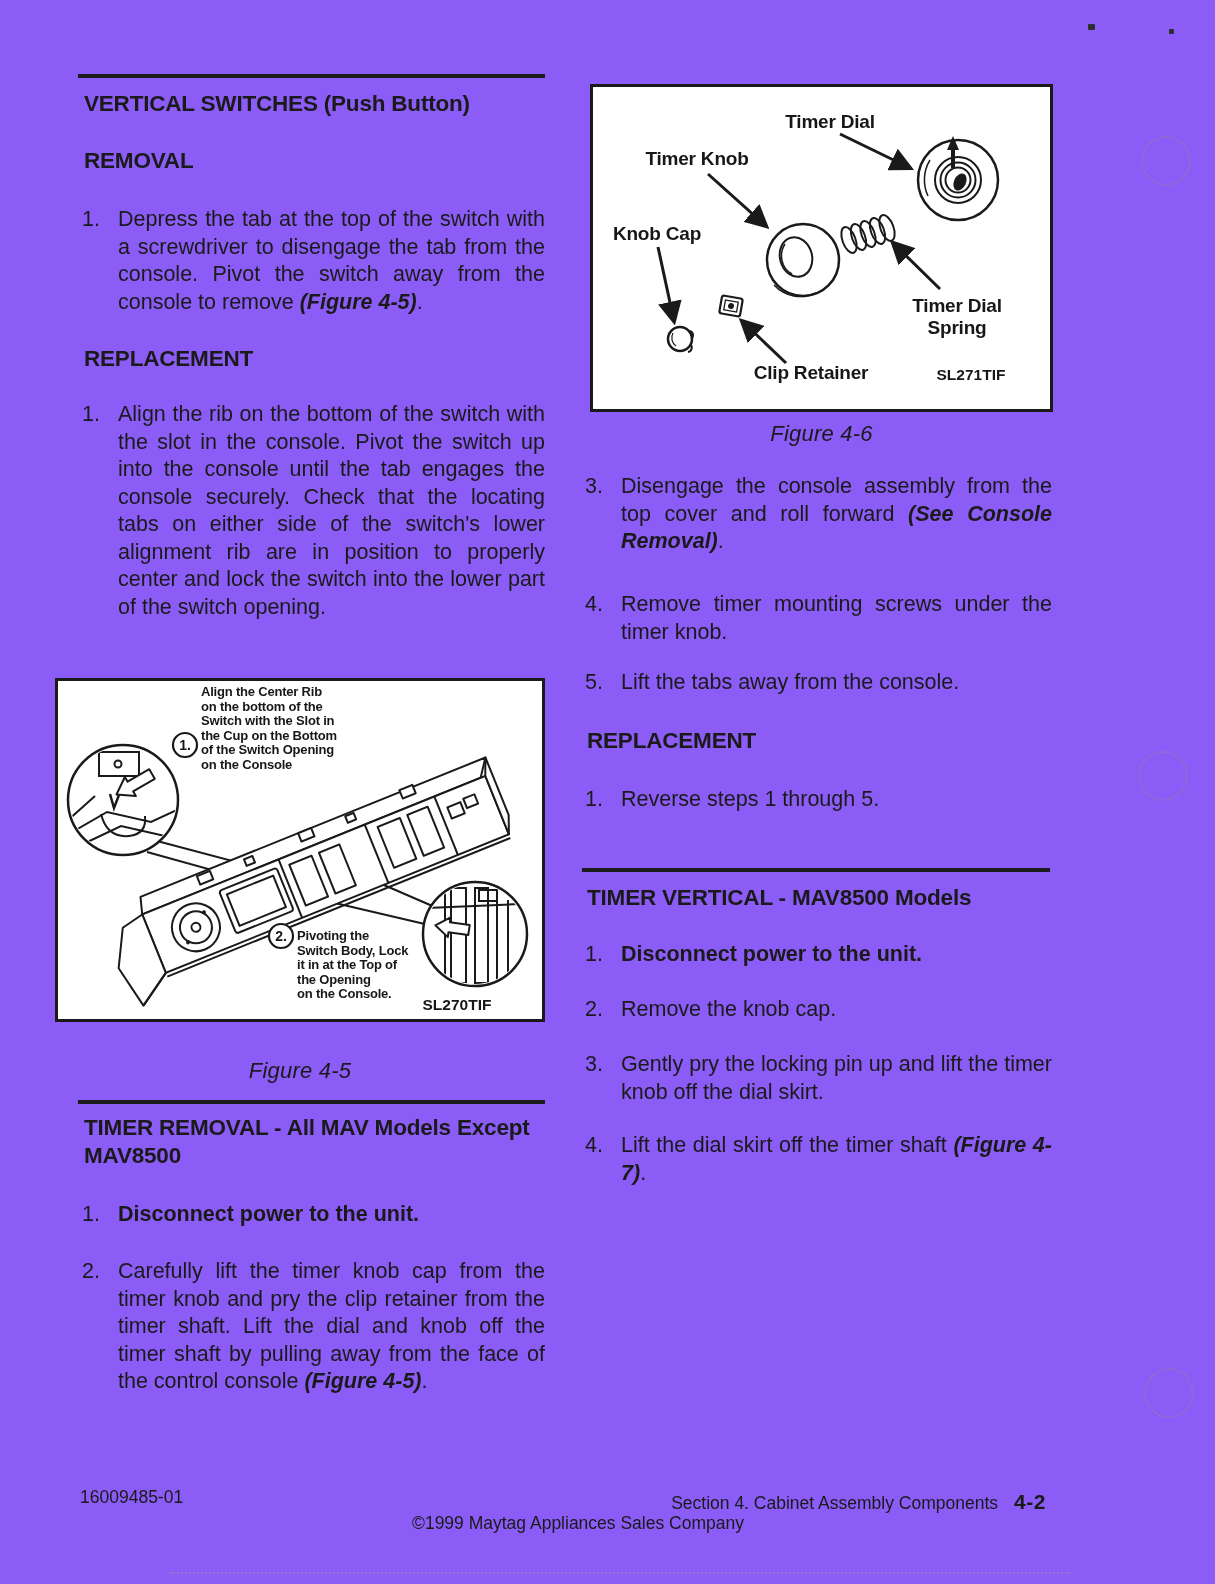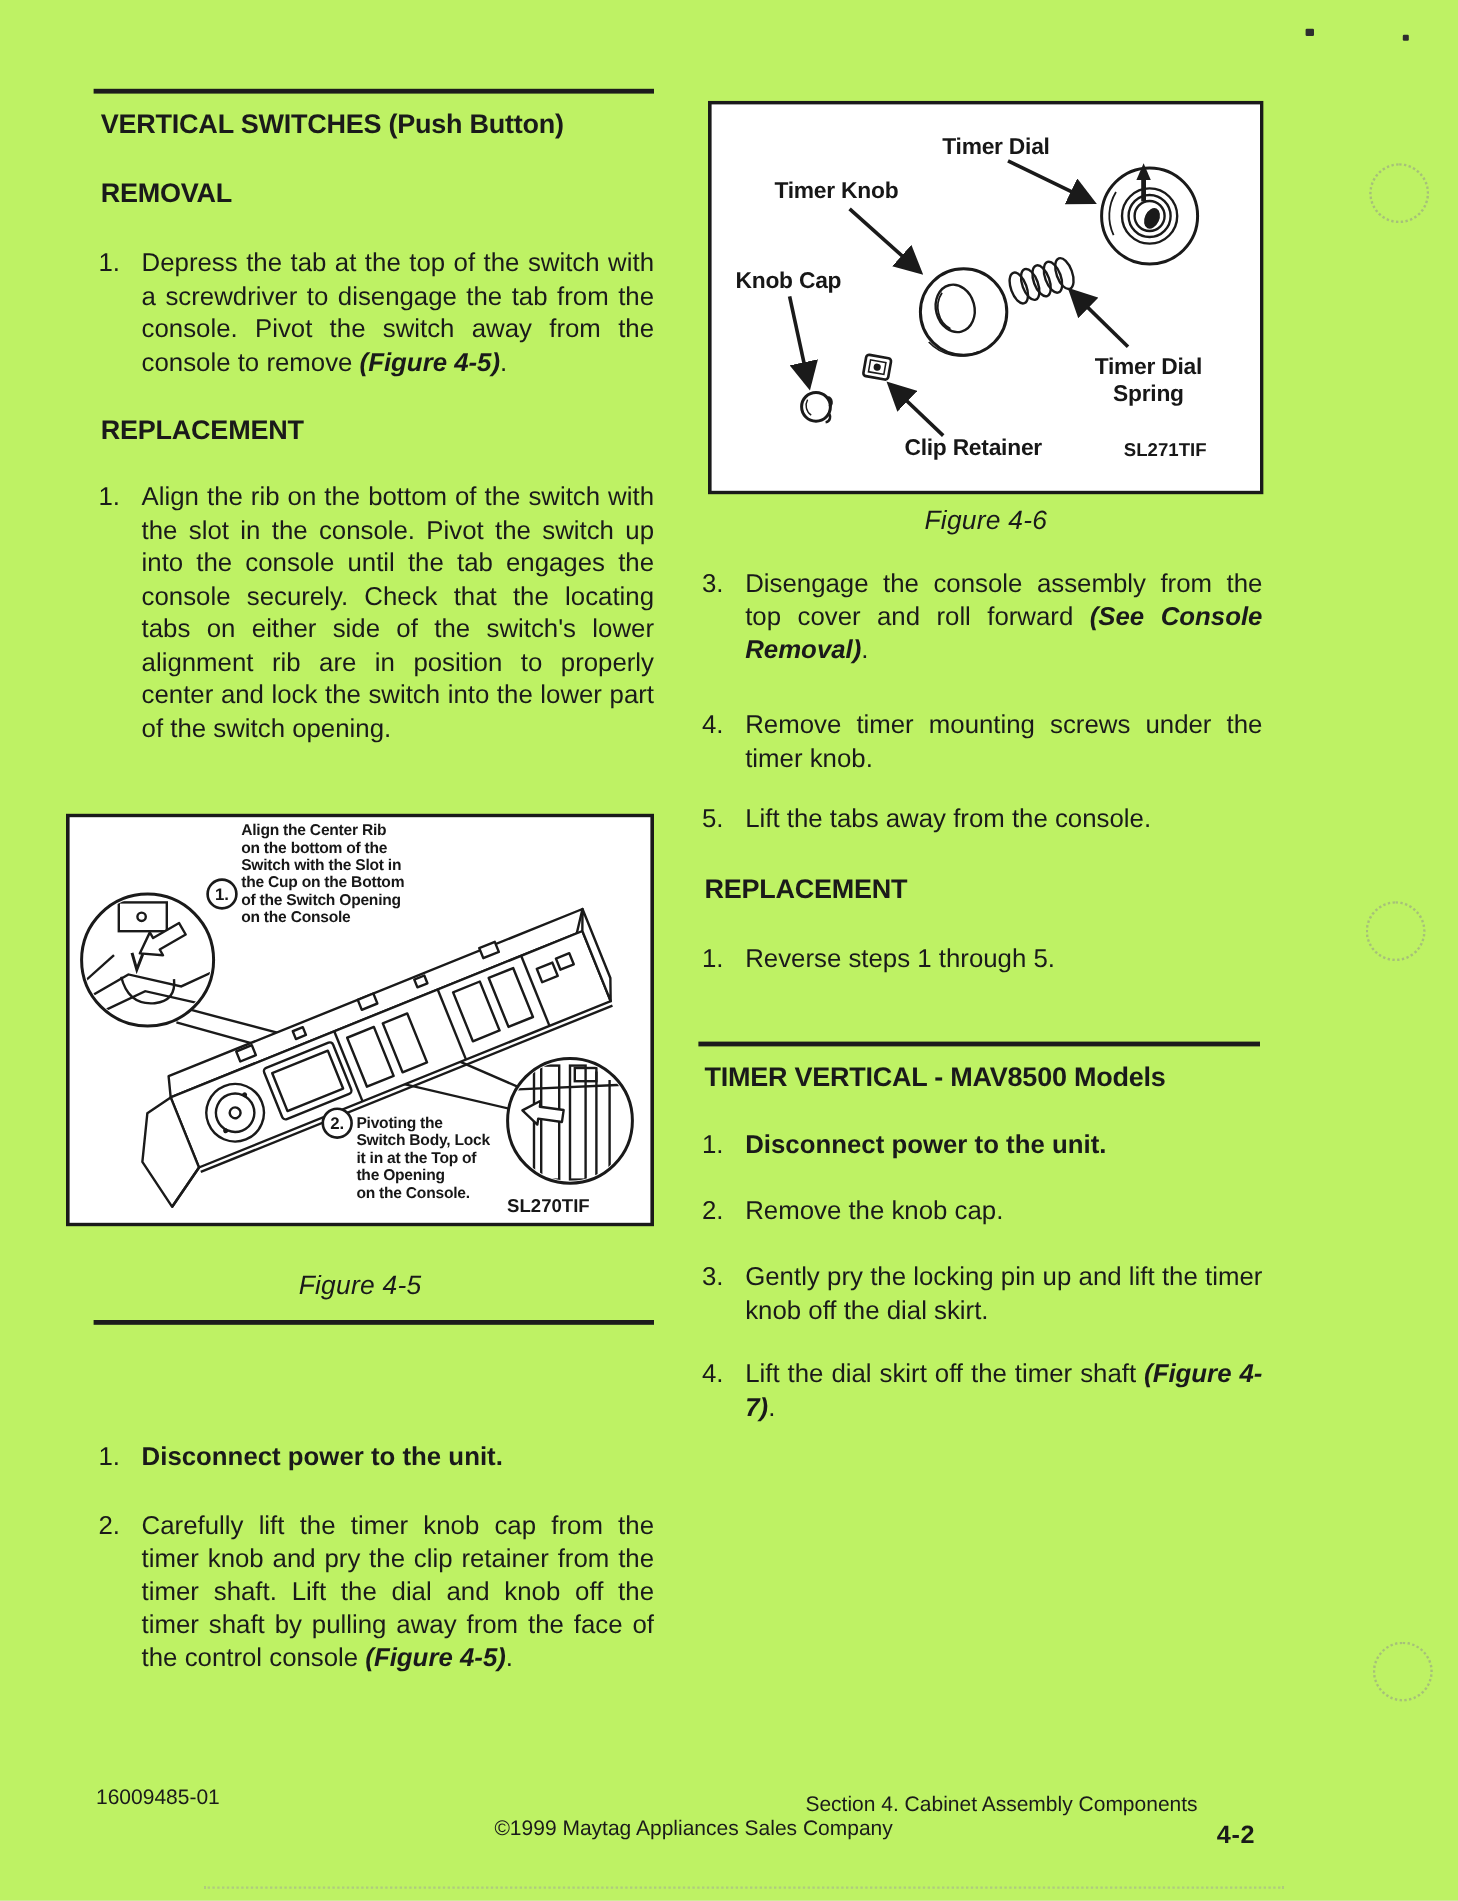--- a/index.html
+++ b/index.html
@@ -1,32 +1,32 @@
 <!DOCTYPE html>
 <html><head>
 <meta charset="utf-8">
 <style>
   html,body{margin:0;padding:0;background:#e8e8e6;}
   .page{
-    position:relative;width:1215px;height:1584px;background:#bef264;
+    position:relative;width:1215px;height:1584px;background:#8b5cf6;
     font-family:"Liberation Sans",sans-serif;color:#1a1a1a;overflow:hidden;
     margin:0 auto;
   }
   .abs{position:absolute;}
   .rule{height:4px;background:#1c1c1c;}
   .h1{font-weight:bold;font-size:22.5px;line-height:28px;letter-spacing:-0.2px;}
   .h2{font-weight:bold;font-size:22.5px;letter-spacing:-0.2px;}
   .step{display:flex;font-size:21.5px;line-height:27.5px;}
   .step .num{flex:0 0 36px;}
   .step .stext{flex:1;text-align:justify;margin:0;}
   .step .stext.bold{font-weight:bold;}
   .ref{font-weight:bold;font-style:italic;}
   .fig-caption{font-weight:normal;font-style:italic;font-size:22px;text-align:center;letter-spacing:0.2px;}
   .footer-small{font-size:17.5px;}
-  .footer-page{font-size:21px;font-weight:bold;letter-spacing:0.5px;margin-top:28px;}
+  .footer-page{font-size:21px;font-weight:bold;letter-spacing:0.5px;}
   svg{display:block;}
   svg text{font-family:"Liberation Sans",sans-serif;fill:#171717;}
   .fig-small-label{font-weight:bold;font-size:13px;letter-spacing:-0.2px;}
   .fig-big-label{font-weight:bold;font-size:19px;letter-spacing:-0.2px;}
   .fig-code{font-weight:bold;font-size:15.5px;}
   .callout-num{font-weight:bold;font-size:14px;}
   .punch-ring{position:absolute;width:46px;height:46px;border-radius:50%;border:2px dotted #8f8f8f;opacity:.5;}
   .speck{position:absolute;background:#2e2e2e;border-radius:1px;}
   .bottom-scan-line{position:absolute;border-top:2px dotted #9d9d9d;opacity:.45;}
 </style>
@@ -152,20 +152,21 @@
         <text class="fig-small-label" x="242" y="320">on the Console.</text>
       </g>
 
       <text class="fig-code" x="402" y="332" text-anchor="middle">SL270TIF</text>
     </svg>
   </div>
   <div class="fig-caption abs" style="left:55px;top:1038px;width:490px;margin-top:20px;">Figure 4-5</div>
 
   <div class="rule abs" style="left:78px;top:1100px;width:467px;"></div>
 
+  <div class="h1 abs" style="left:84px;top:1114px;width:468px;">TIMER REMOVAL - All MAV Models Except MAV8500</div>
 
   <div class="step abs" style="left:82px;top:1201px;width:463px;">
     <span class="num">1.</span>
     <p class="stext bold">Disconnect power to the unit.</p>
   </div>
 
   <div class="step abs" style="left:82px;top:1258px;width:463px;">
     <span class="num">2.</span>
     <p class="stext"><span>Carefully lift the timer knob cap from the timer knob and pry the clip retainer from the timer shaft. Lift the dial and knob off the timer shaft by pulling away from the face of the control console </span><i class="ref">(Figure 4-5)</i><span>.</span></p>
   </div>

